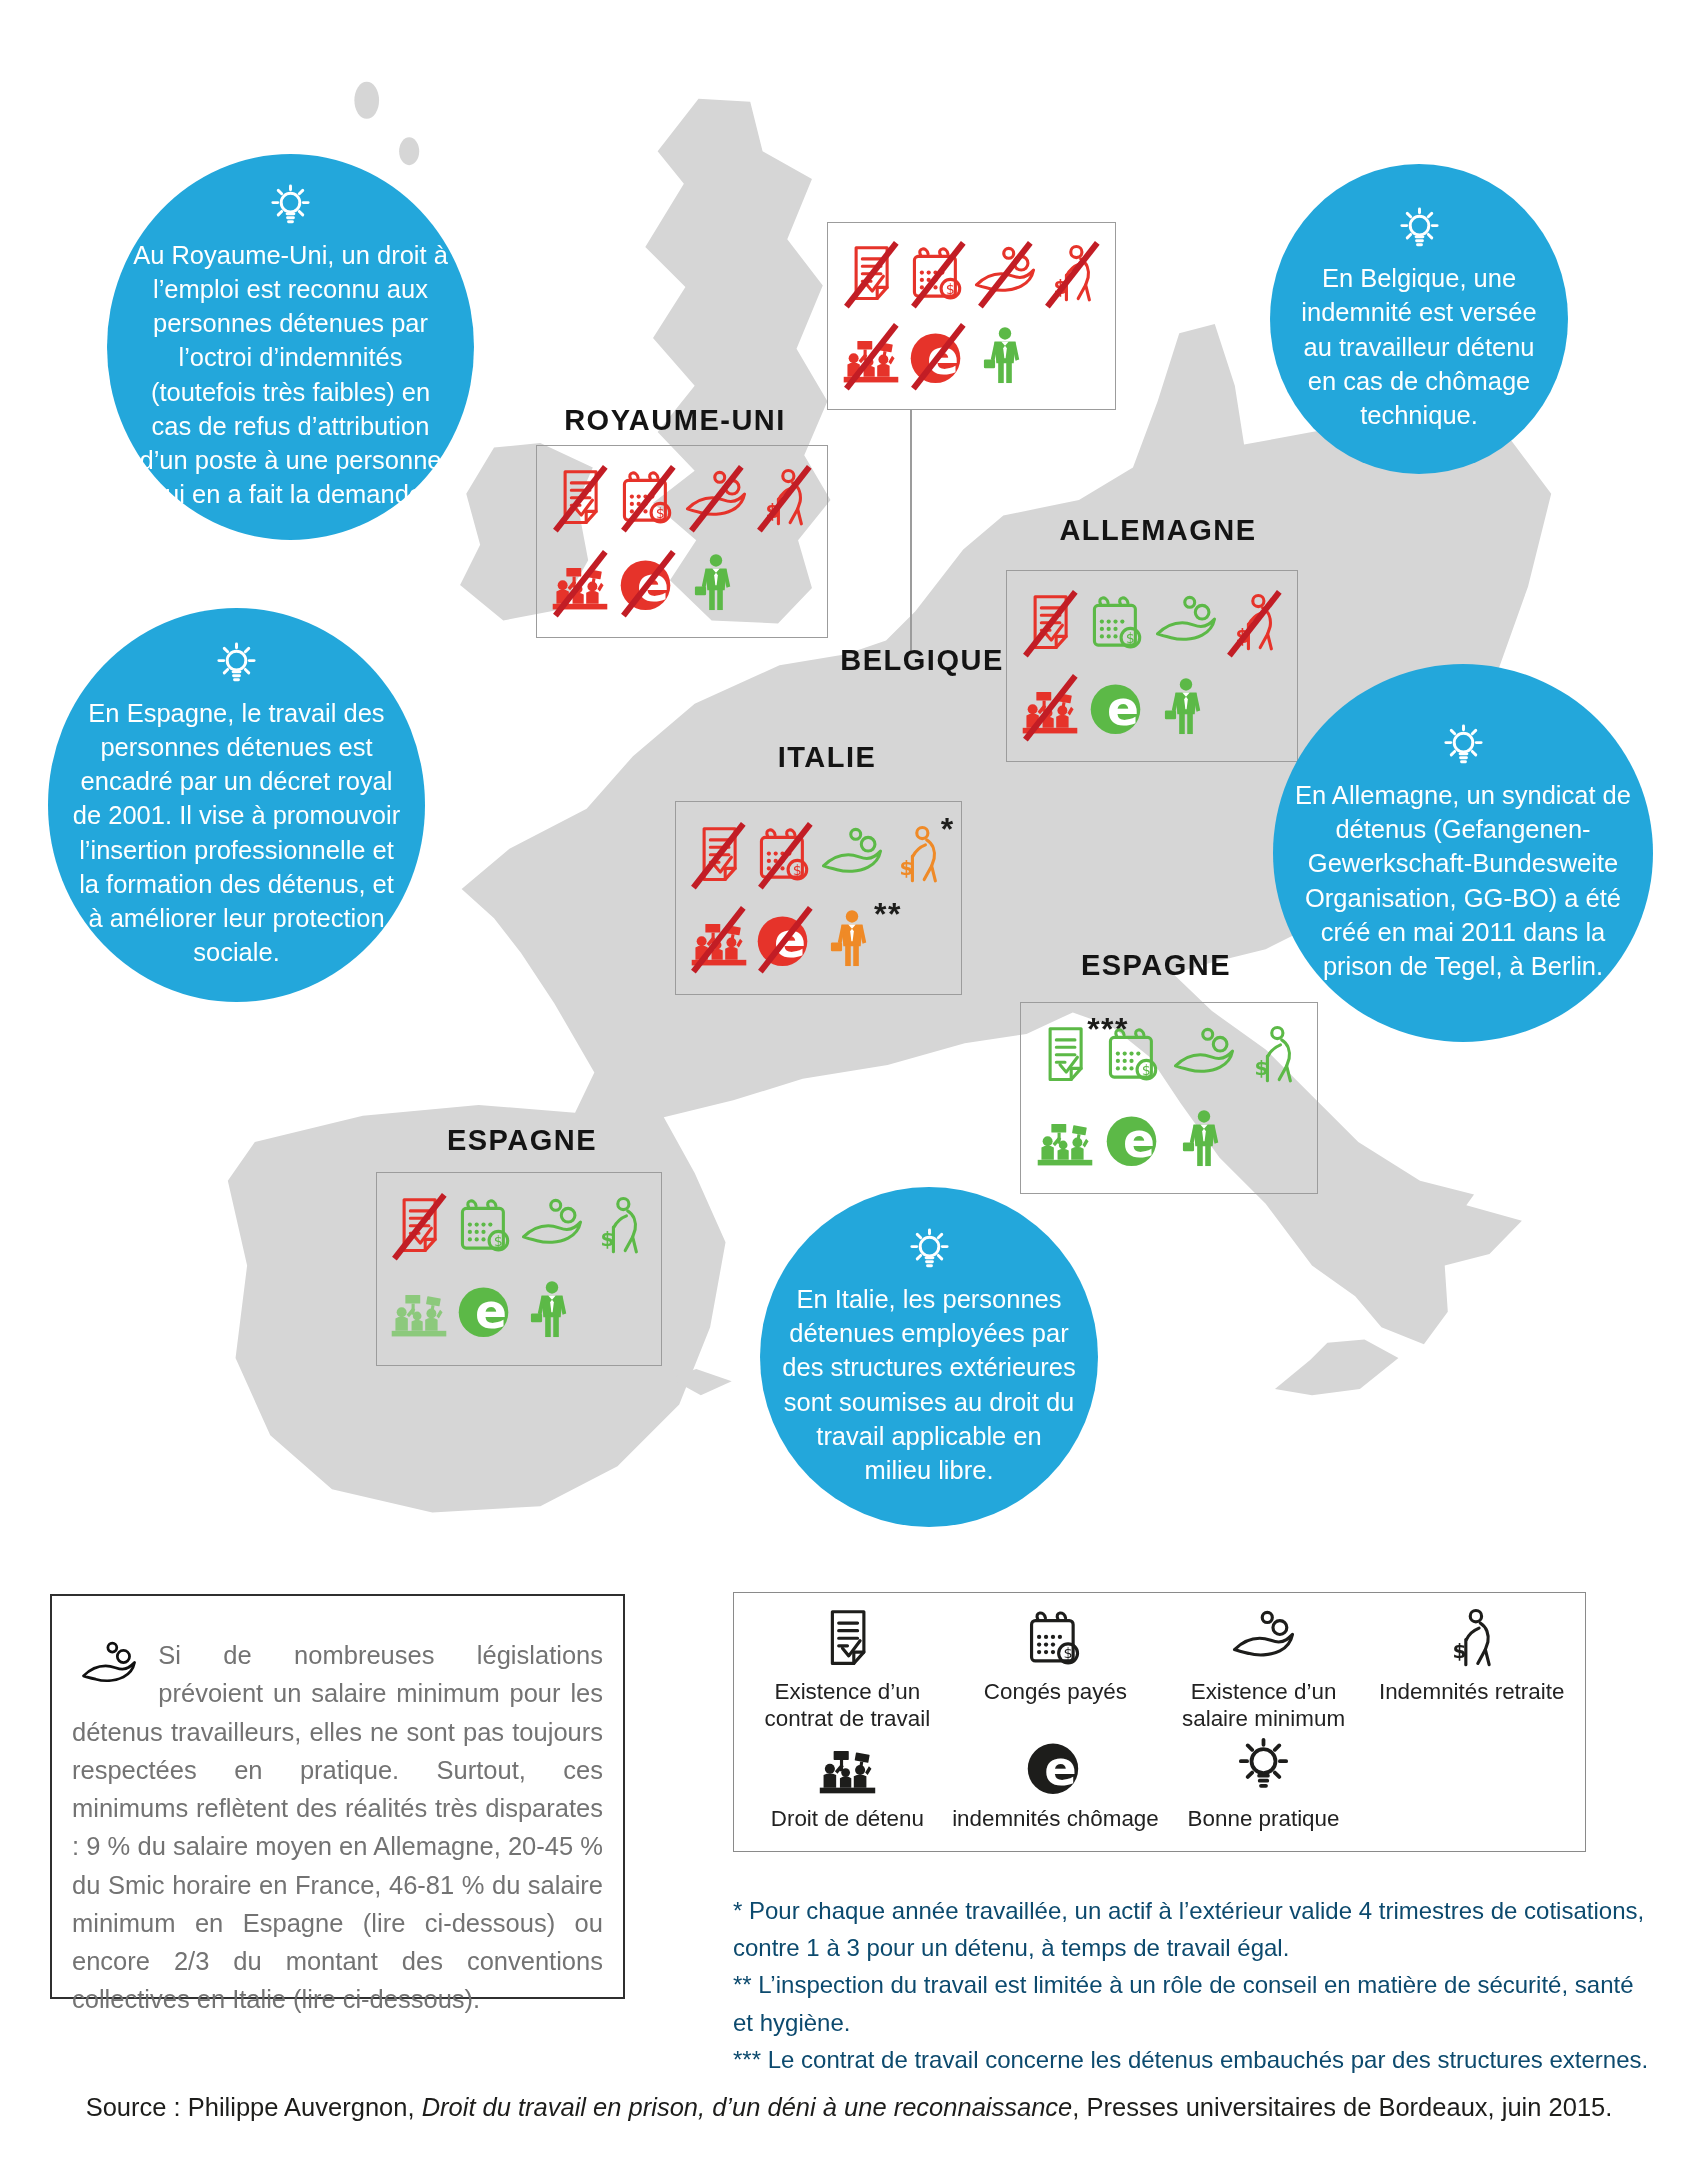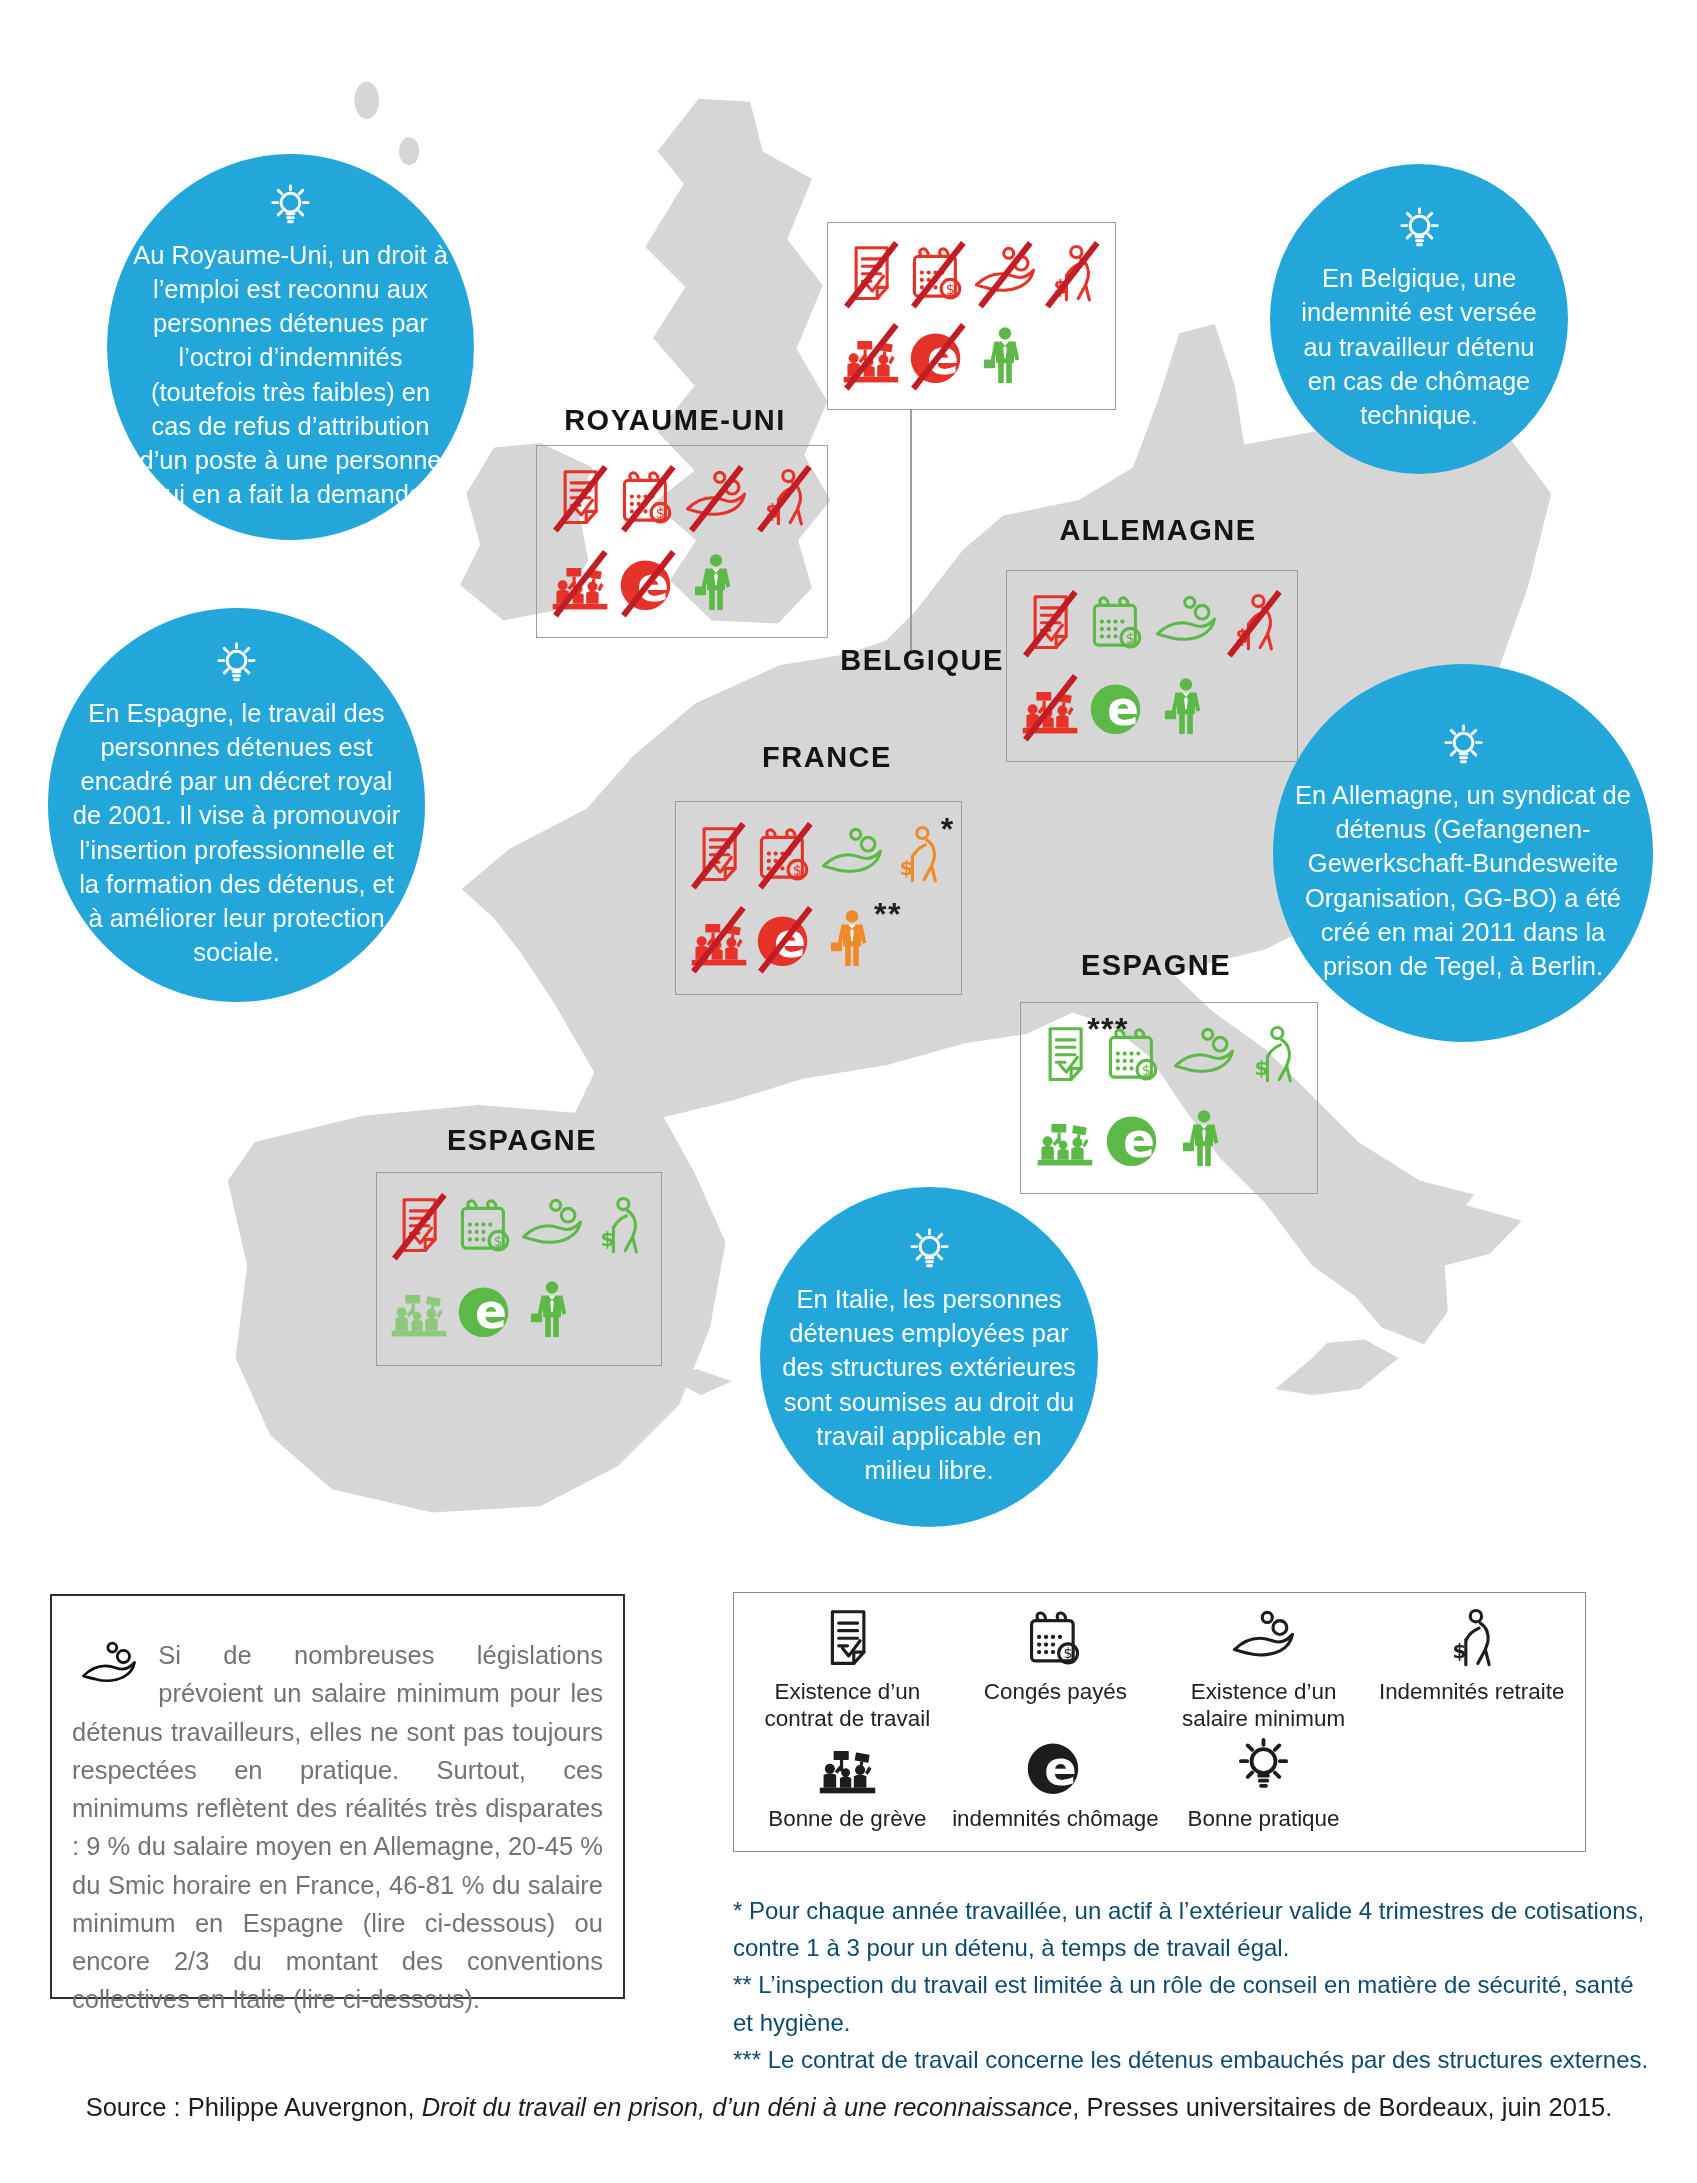--- a/index.html
+++ b/index.html
@@ -168,21 +168,21 @@
     <path d="M1698,1762 L1652,1800 L1700,1808 L1762,1800 L1812,1760 L1768,1736 L1720,1740 Z"></path>
     <path d="M868,1786 L902,1774 L948,1790 L908,1808 Z"></path>
   </g>
 </svg>
 
 <div class="connector" style="left:910px;top:410px;height:242px;"></div>
 
 <div class="country-label" style="left:922px;top:644px;">BELGIQUE</div>
 <div class="country-label" style="left:675px;top:404px;">ROYAUME-UNI</div>
 <div class="country-label" style="left:1158px;top:514px;">ALLEMAGNE</div>
-<div class="country-label" style="left:827px;top:741px;">FRANCE</div>
+<div class="country-label" style="left:827px;top:741px;">ITALIE</div>
 <div class="country-label" style="left:1156px;top:949px;">ESPAGNE</div>
 <div class="country-label" style="left:522px;top:1124px;">ESPAGNE</div>
 
 <div class="panel" style="left:827px;top:222px;width:289px;height:188px;background:#ffffff;">
     <div class="cell">
       <svg class="icon" viewBox="0 0 100 100" style="color: rgb(230, 51, 42);">
         <use href="#sym-contract" xlink:href="#sym-contract"></use>
       </svg>
       <span class="slash" style="background: rgb(194, 29, 37);"></span>
     </div>
@@ -485,21 +485,21 @@
   <div class="lg">
     <svg class="icon" viewBox="0 0 82 82" width="63" height="63">
         <use href="#sym-retiree" xlink:href="#sym-retiree"></use>
       </svg>
     <span class="lbl">Indemnités retraite</span>
   </div>
   <div class="lg">
     <svg class="icon" viewBox="0 0 82 82" width="63" height="63">
         <use href="#sym-strike" xlink:href="#sym-strike"></use>
       </svg>
-    <span class="lbl">Bonne de grève</span>
+    <span class="lbl">Droit de détenu</span>
   </div>
   <div class="lg">
     <svg class="icon" viewBox="0 0 82 82" width="63" height="63">
         <use href="#sym-echomage" xlink:href="#sym-echomage"></use>
       </svg>
     <span class="lbl">indemnités chômage</span>
   </div>
   <div class="lg">
     <svg class="icon" viewBox="0 0 82 82" width="63" height="63">
         <use href="#sym-bulb" xlink:href="#sym-bulb"></use>

